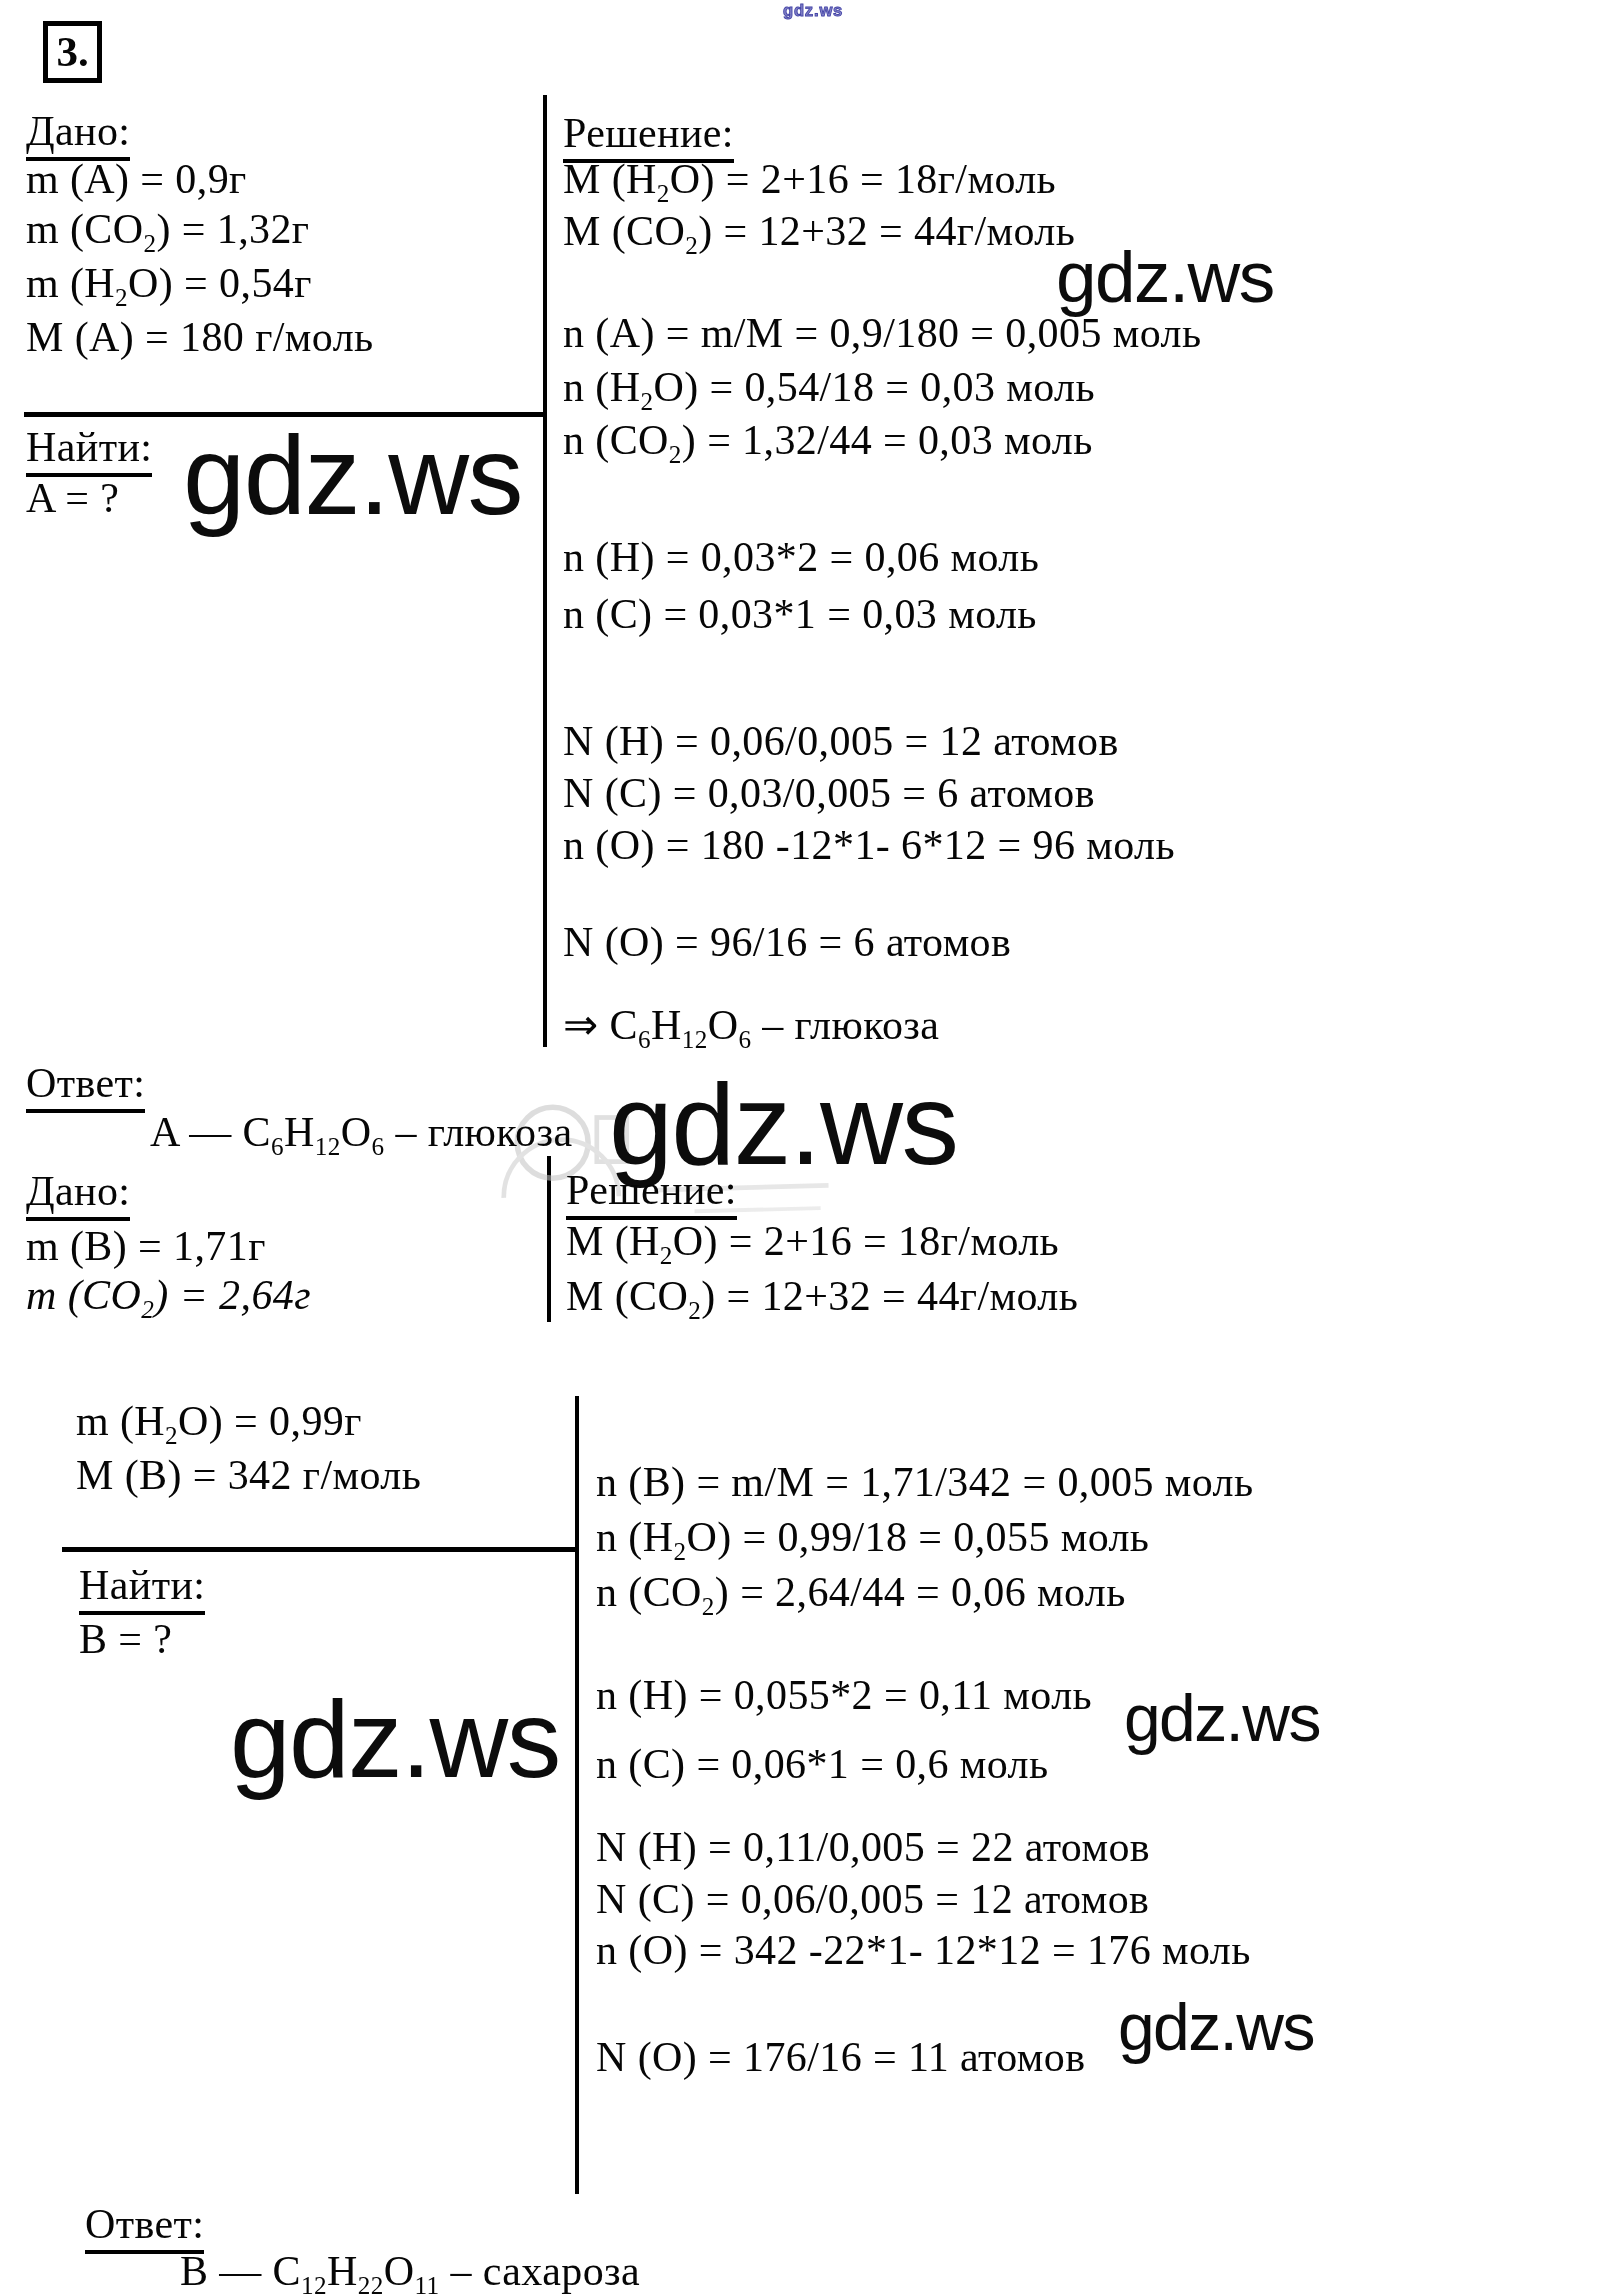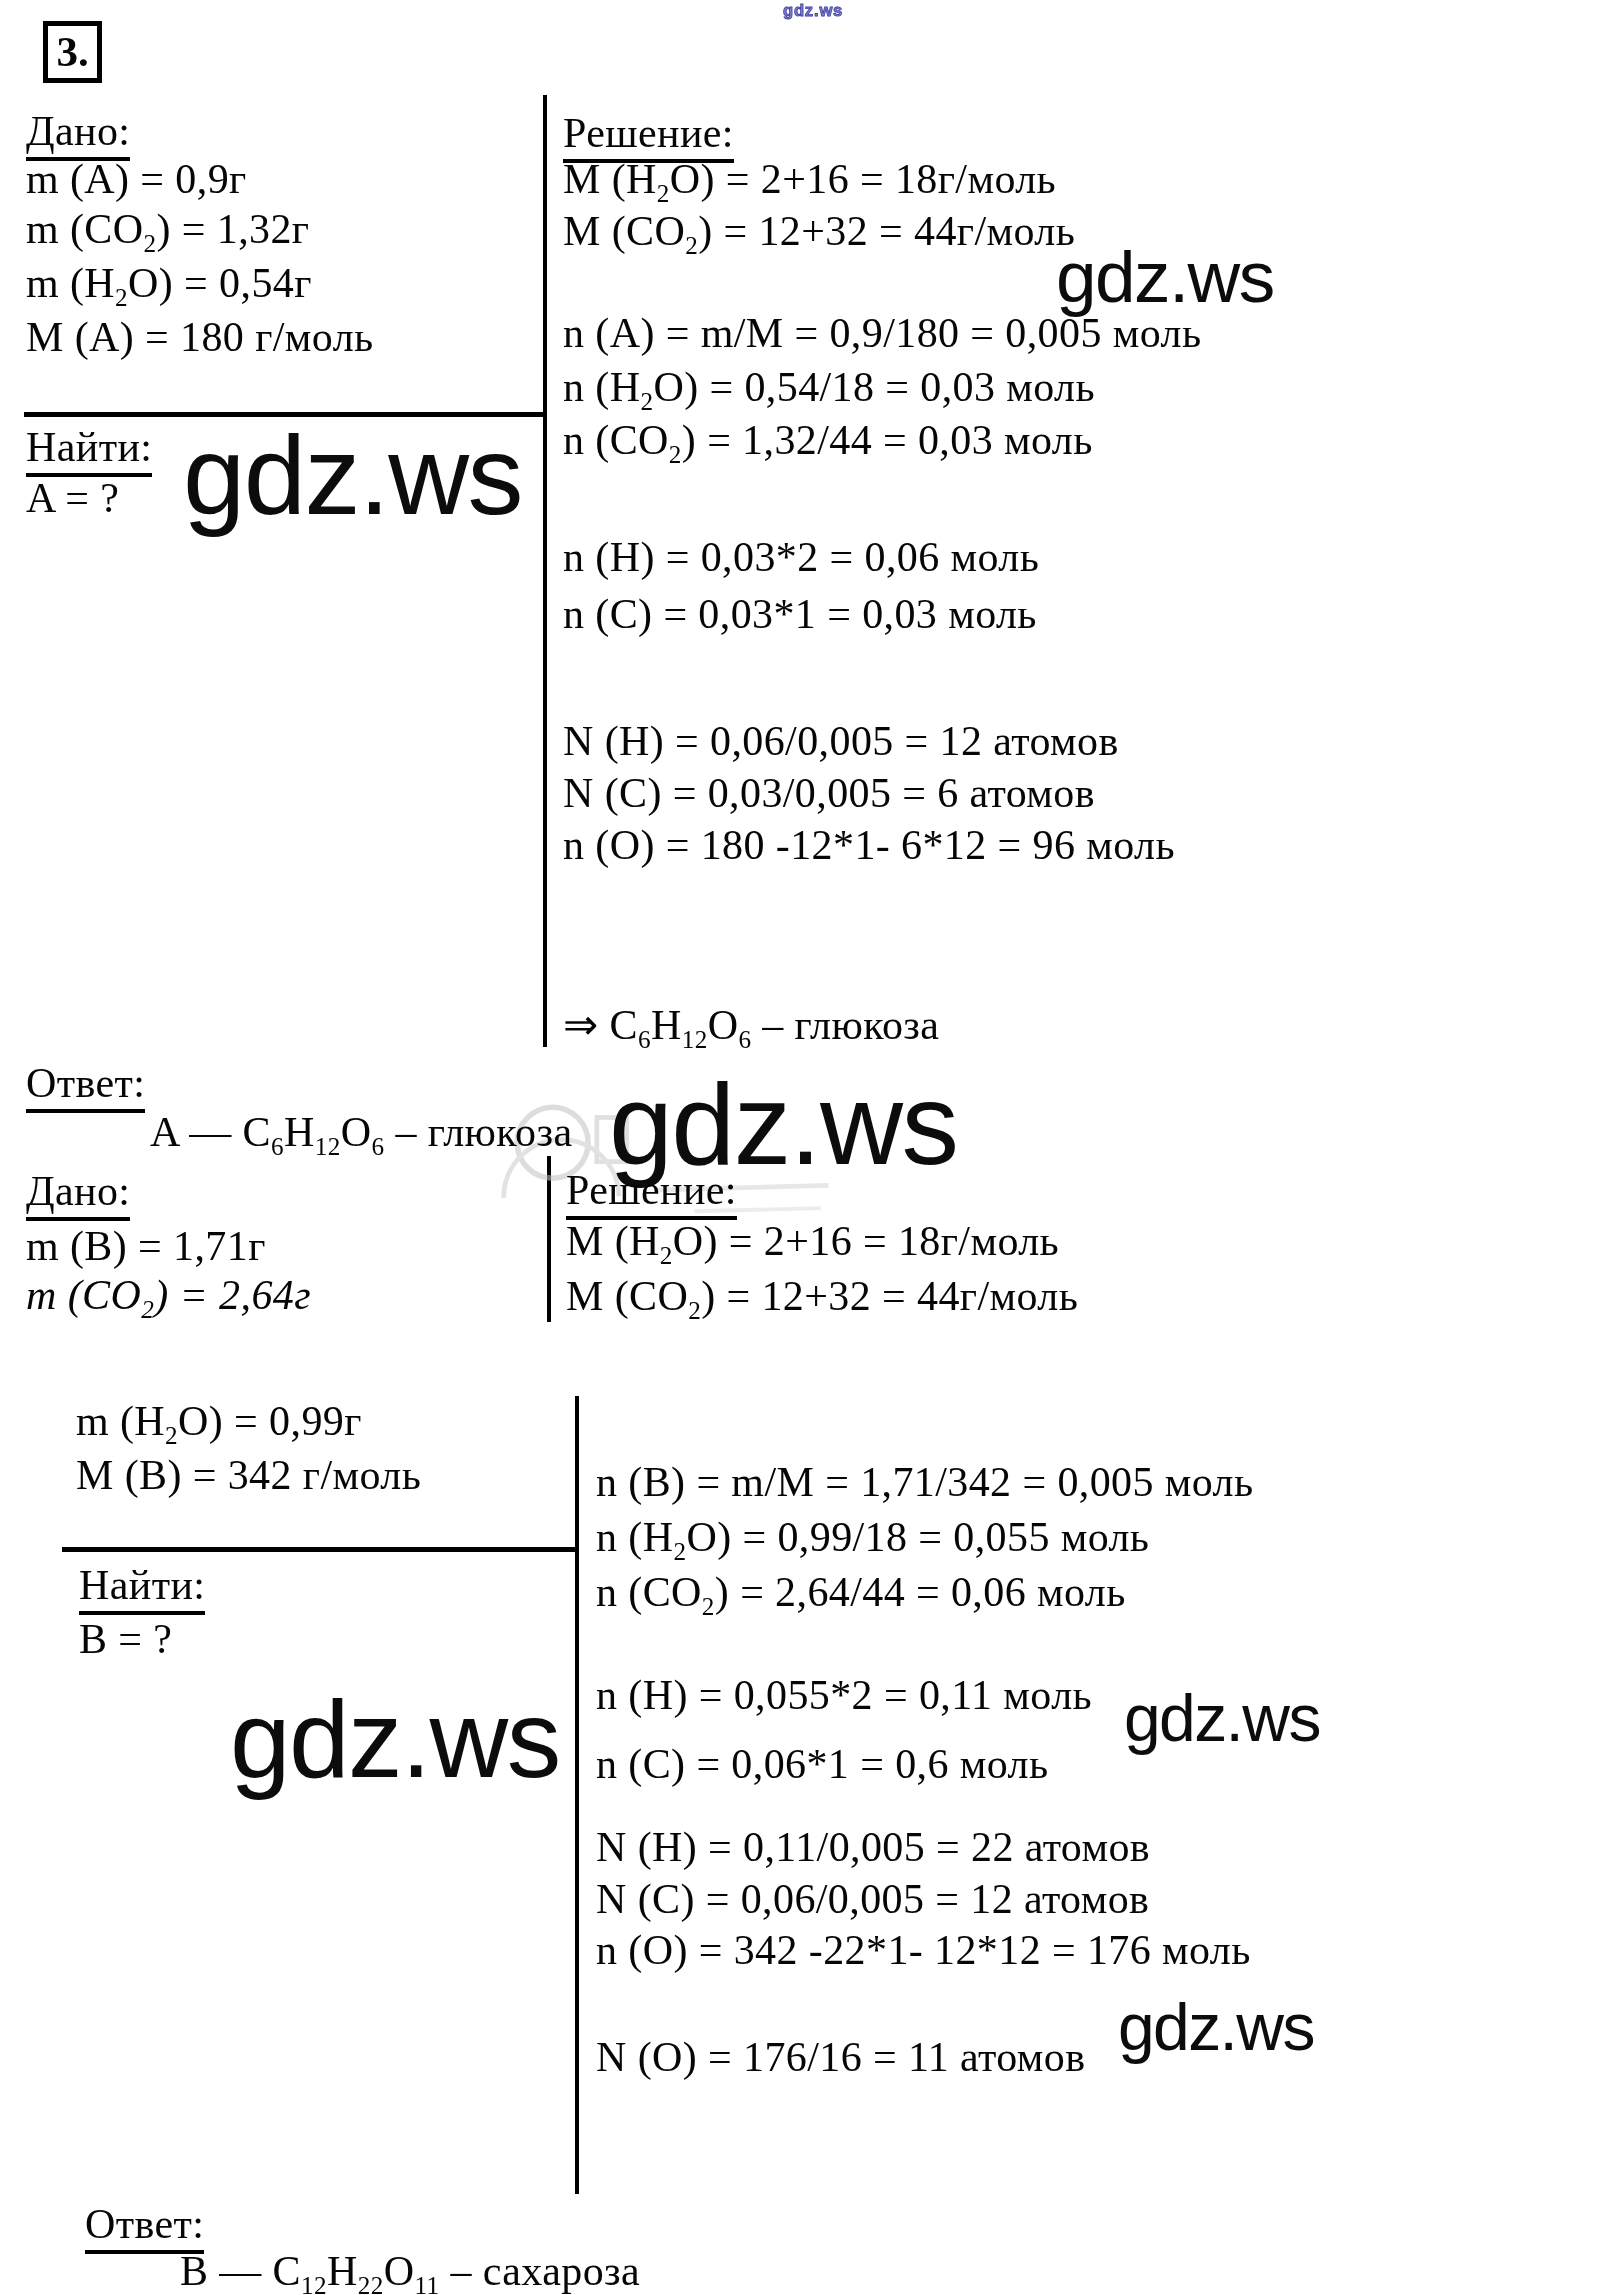--- a/index.html
+++ b/index.html
@@ -89,20 +89,21 @@
   <div class="t" style="left:563px;top:155px;">M (H<sub>2</sub>O) = 2+16 = 18г/моль</div>
   <div class="t" style="left:563px;top:207px;">M (CO<sub>2</sub>) = 12+32 = 44г/моль</div>
   <div class="t" style="left:563px;top:309px;">n (A) = m/M = 0,9/180 = 0,005 моль</div>
   <div class="t" style="left:563px;top:363px;">n (H<sub>2</sub>O) = 0,54/18 = 0,03 моль</div>
   <div class="t" style="left:563px;top:416px;">n (CO<sub>2</sub>) = 1,32/44 = 0,03 моль</div>
   <div class="t" style="left:563px;top:533px;">n (H) = 0,03*2 = 0,06 моль</div>
   <div class="t" style="left:563px;top:590px;">n (C) = 0,03*1 = 0,03 моль</div>
   <div class="t" style="left:563px;top:717px;">N (H) = 0,06/0,005 = 12 атомов</div>
   <div class="t" style="left:563px;top:769px;">N (C) = 0,03/0,005 = 6 атомов</div>
   <div class="t" style="left:563px;top:821px;">n (O) = 180 -12*1- 6*12 = 96 моль</div>
+  <div class="t" style="left:563px;top:918px;">N (O) = 96/16 = 6 атомов</div>
   <div class="t" style="left:563px;top:1001px;">⇒ C<sub>6</sub>H<sub>12</sub>O<sub>6</sub> – глюкоза</div>
 
   <div class="t" style="left:26px;top:1059px;"><span class="u">Ответ:</span></div>
   <div class="t" style="left:150px;top:1108px;">A — C<sub>6</sub>H<sub>12</sub>O<sub>6</sub> – глюкоза</div>
 
   <div class="t" style="left:26px;top:1167px;"><span class="u">Дано:</span></div>
   <div class="t" style="left:26px;top:1222px;">m (B) = 1,71г</div>
   <div class="t" style="left:26px;top:1271px;font-style:italic;">m (CO<sub>2</sub>) = 2,64г</div>
   <div class="t" style="left:76px;top:1397px;">m (H<sub>2</sub>O) = 0,99г</div>
   <div class="t" style="left:76px;top:1451px;">M (B) = 342 г/моль</div>

